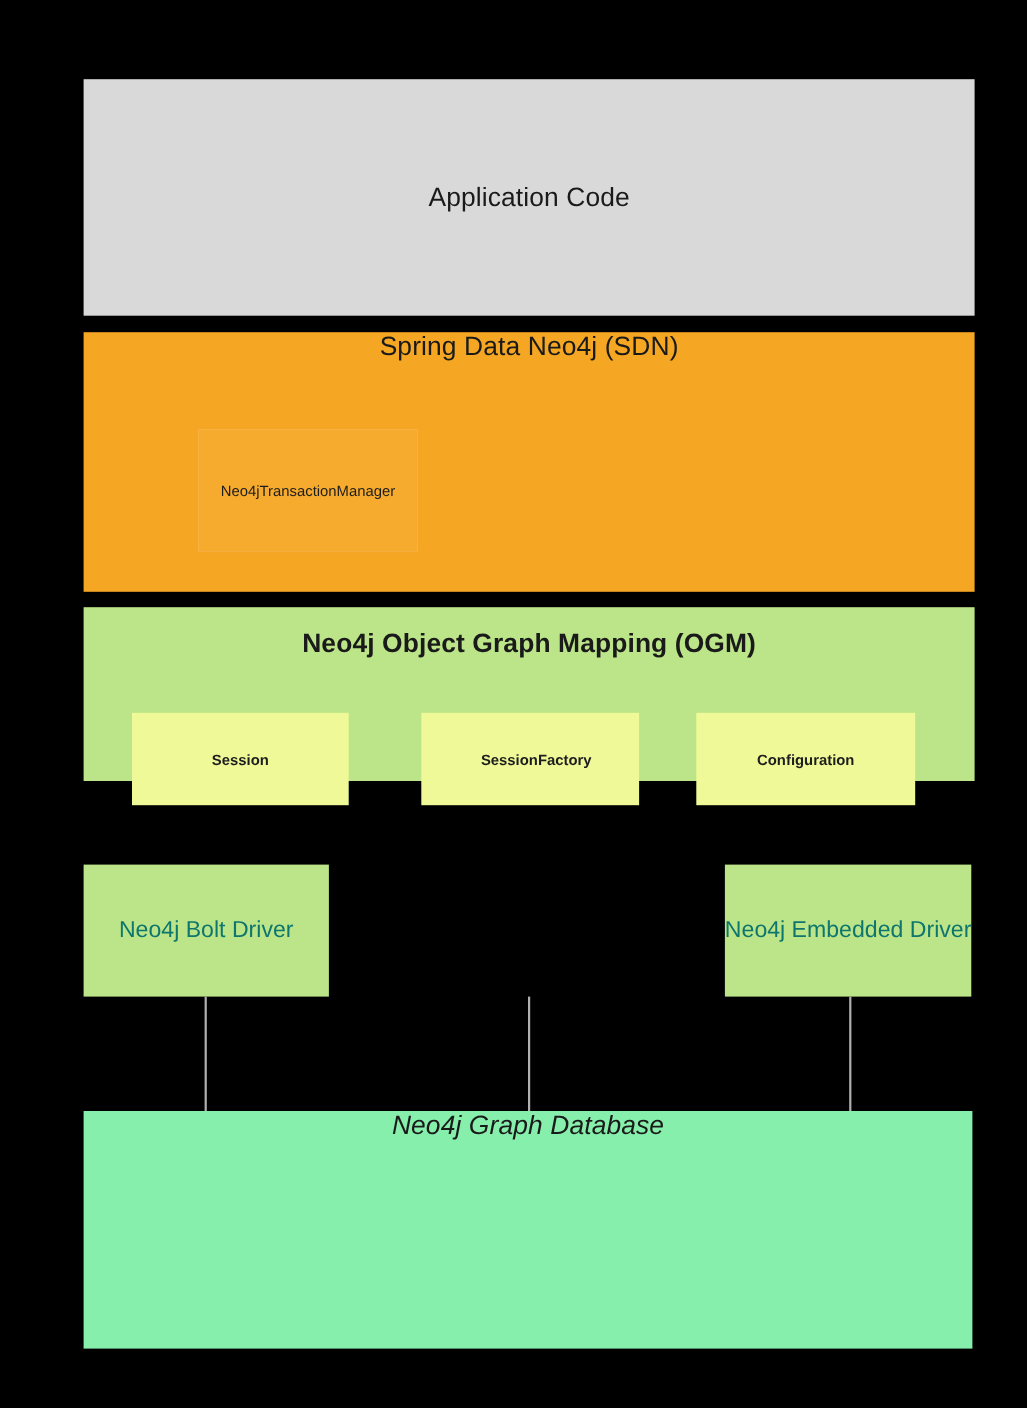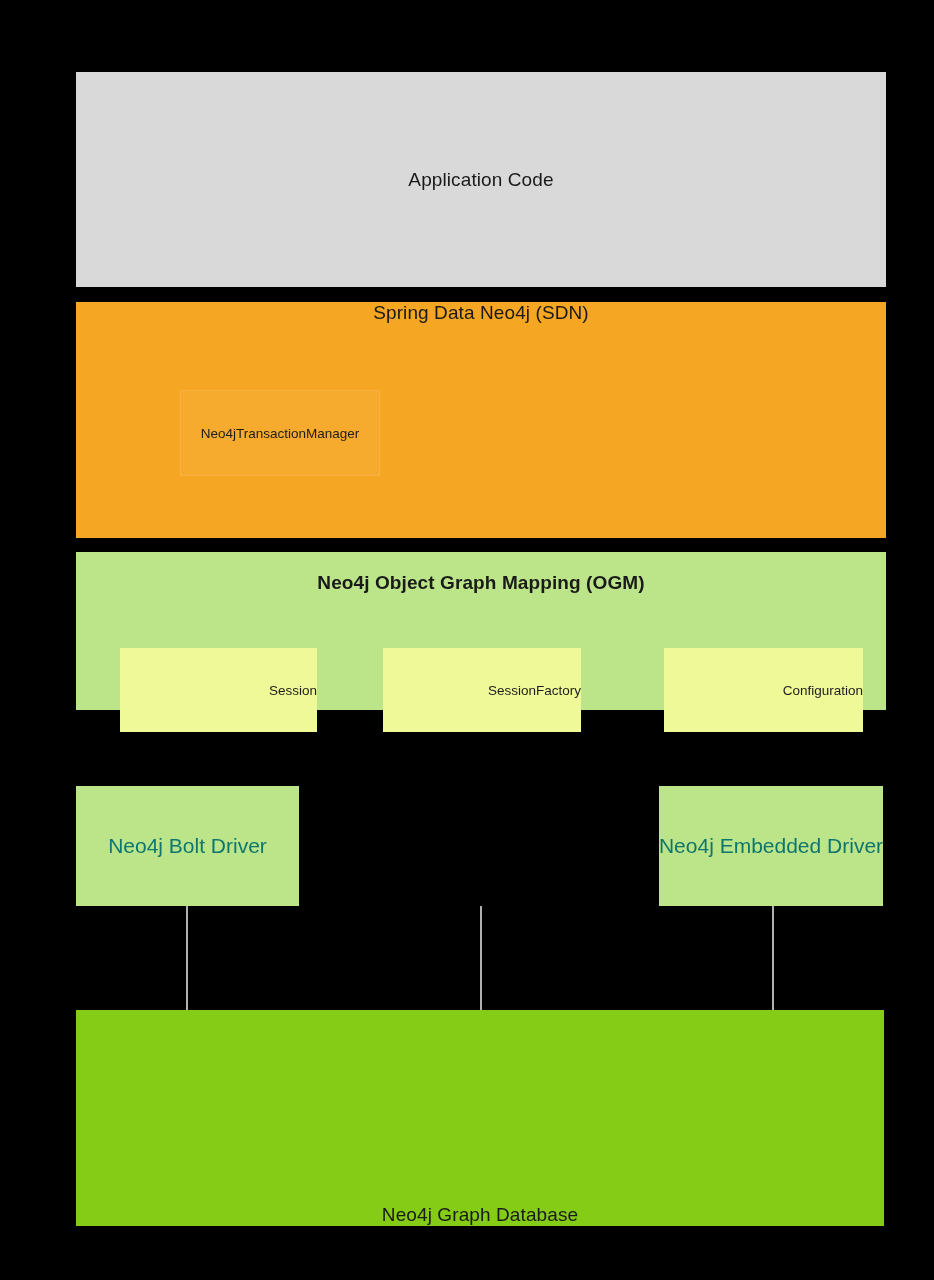--- a/index.html
+++ b/index.html
@@ -29,21 +29,21 @@
   
   .layer {
     position: absolute;
     display: flex;
     flex-direction: column;
     align-items: center;
   }
 
   .layer-title {
     color: #1a1a1a;
-    font-size: 19px;
+    font-size: 24px;
     font-weight: 400;
     letter-spacing: 0.1px;
     white-space: nowrap;
   }
 
   
   #application-code {
     left: 76px;
     top: 72px;
     width: 810px;
@@ -67,21 +67,21 @@
     position: absolute;
     left: 0;
     top: 88px;
     width: 810px;
     height: 90px;
   }
 
   .sdn-inner {
     position: absolute;
     top: 0;
-    height: 86px;
+    height: 112px;
     background: #f6ab2e;
     border: 1px solid #f7b042;
     display: flex;
     align-items: center;
     justify-content: center;
   }
 
   .sdn-inner span {
     color: #1d1d1d;
     font-size: 13.5px;
@@ -113,32 +113,33 @@
     height: 84px;
   }
 
   .ogm-inner {
     position: absolute;
     top: 0;
     height: 84px;
     background: #f0f998;
     display: flex;
     align-items: center;
-    justify-content: flex-end;
+    justify-content: center;
+    font-weight: bold;
   }
 
   .ogm-inner span {
     color: #1d1d1d;
     font-size: 13.5px;
     white-space: nowrap;
   }
 
   #ogm-inner-session       { left: 44px;  width: 197px; }
   #ogm-inner-sessionfactory{ left: 307px; width: 198px; padding-left: 11px; }
-  #ogm-inner-configuration { left: 588px; width: 199px; }
+  #ogm-inner-configuration { left: 557px; width: 199px; }
 
   
   .driver-box {
     position: absolute;
     top: 786px;
     height: 120px;
     background: #bbe588;
     display: flex;
     align-items: center;
     justify-content: center;
@@ -166,22 +167,23 @@
   #connector-bolt     { left: 186px; }
   #connector-http     { left: 480px; }
   #connector-embedded { left: 772px; }
 
   
   #graph-database {
     left: 76px;
     top: 1010px;
     width: 808px;
     height: 216px;
-    background: #84cc16;
-    justify-content: flex-end;
+    background: #86efac;
+    justify-content: flex-start;
+    font-style: italic;
   }
 </style>
 </head>
 <body>
 
 <div id="diagram">
 
   <div class="layer" id="application-code">
     <div class="layer-title">Application Code</div>
   </div>

